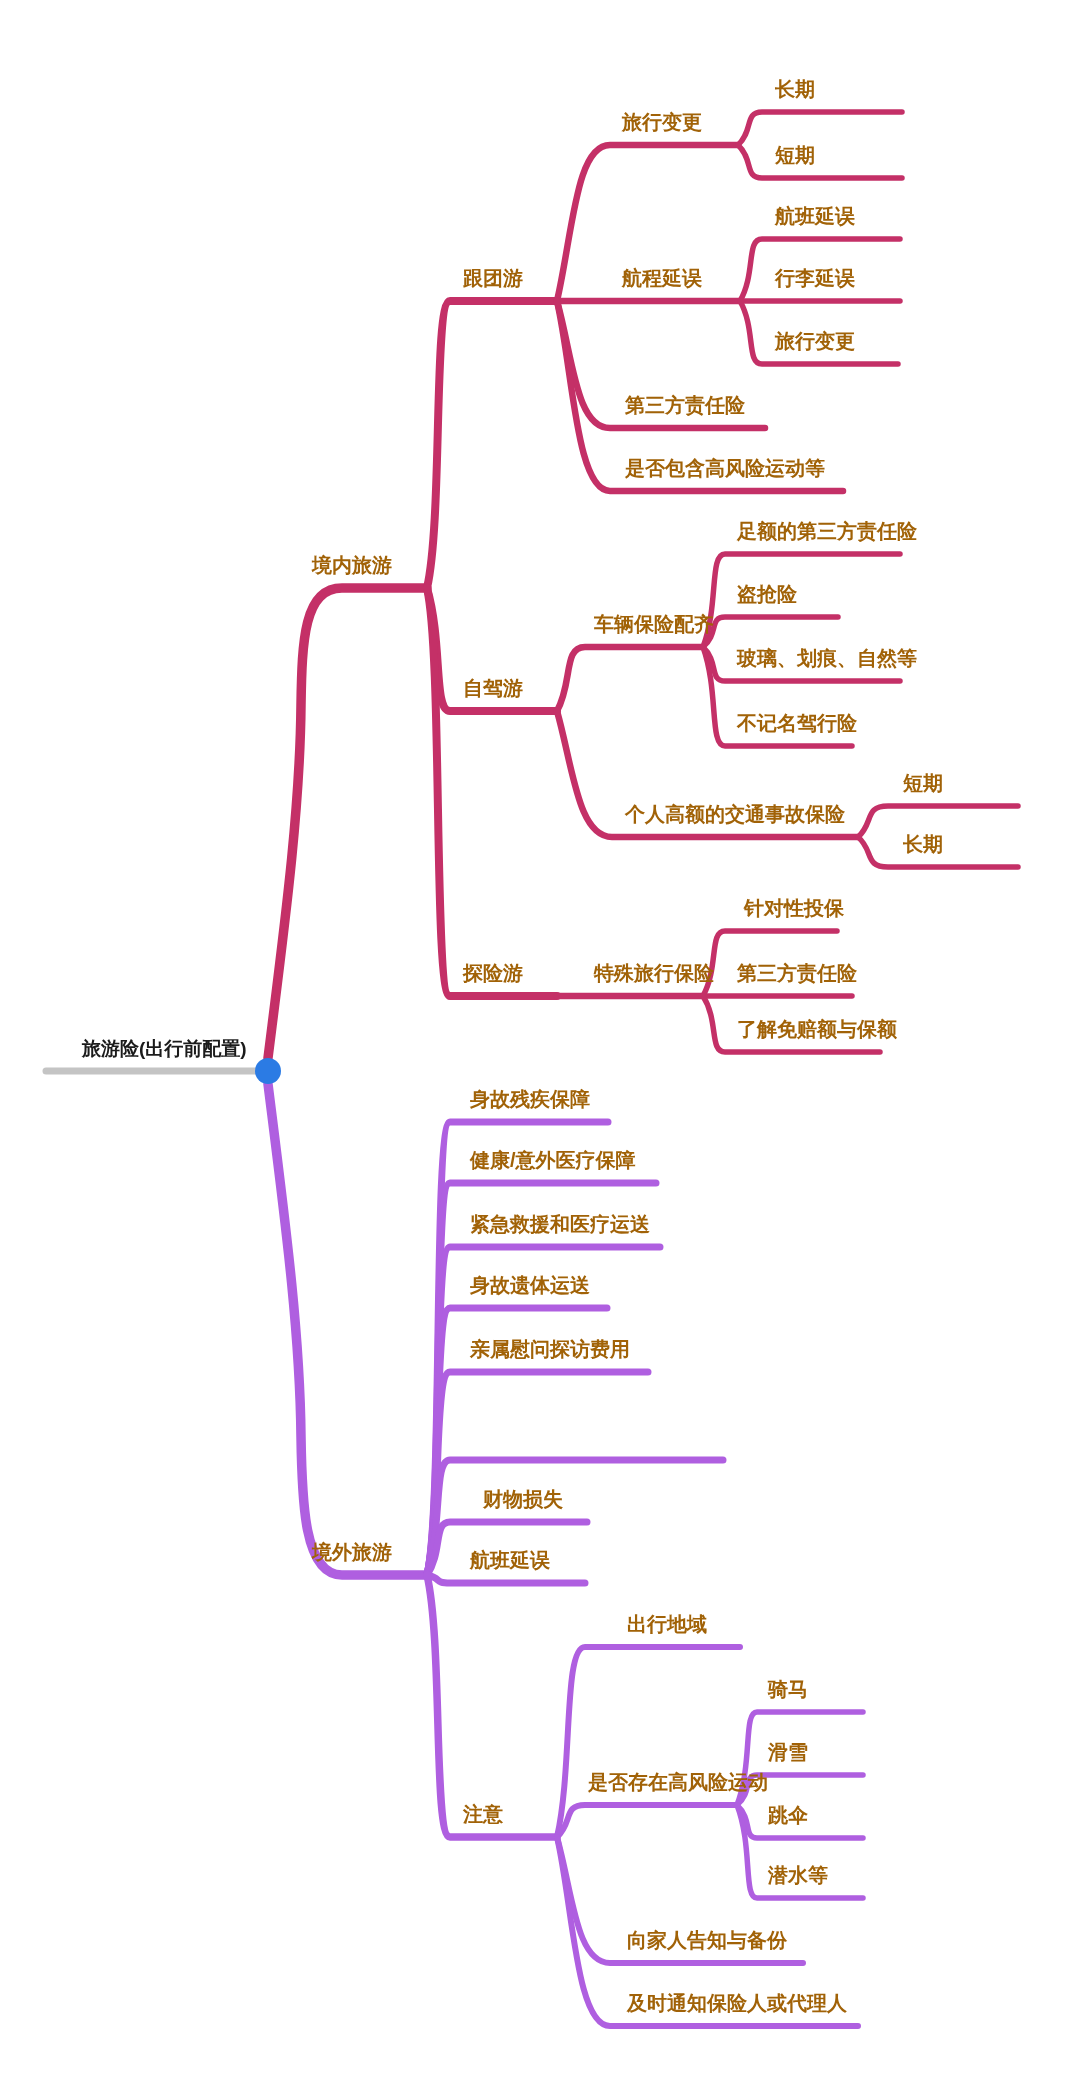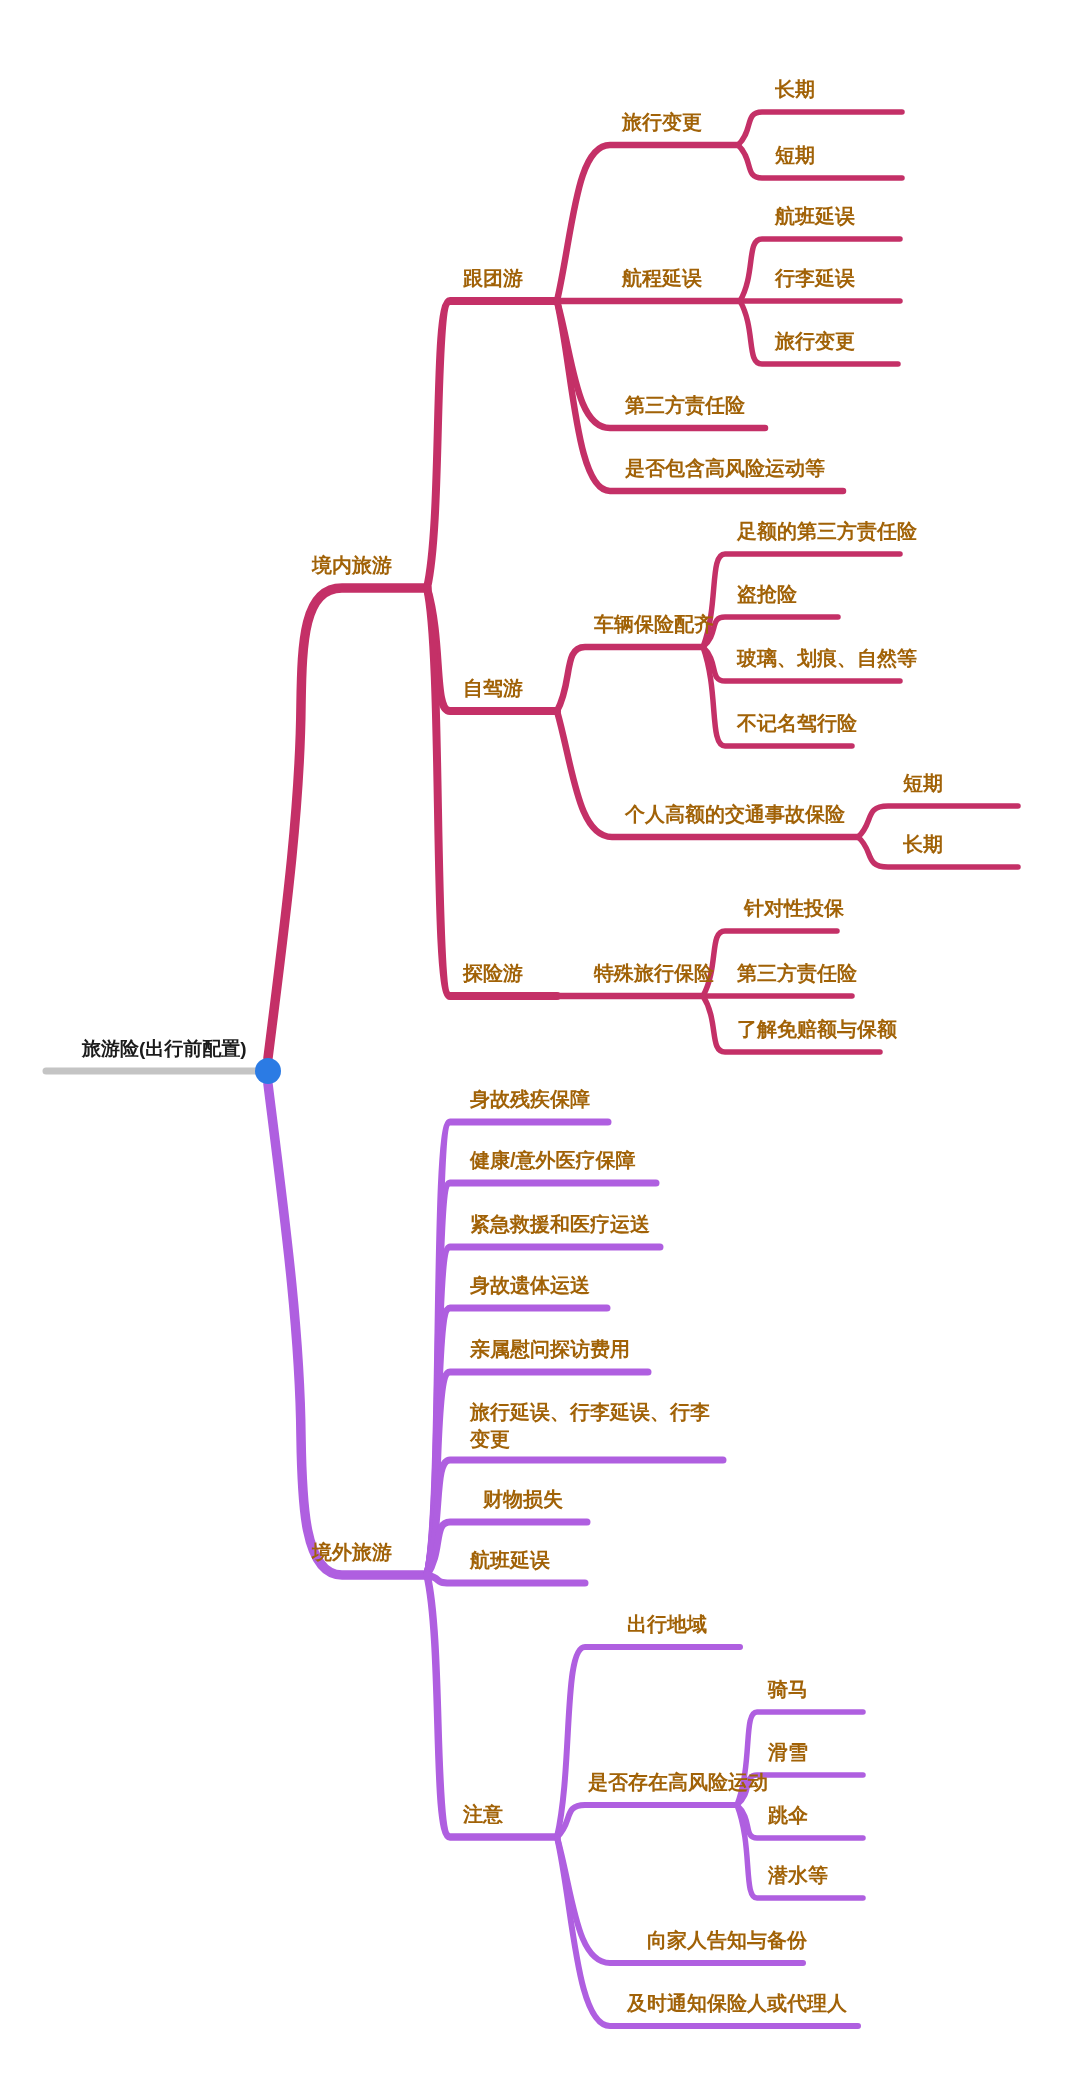--- a/index.html
+++ b/index.html
@@ -108,25 +108,24 @@
     <div class="lbl" style="left: 594px; top: 960px;">特殊旅行保险</div>
     <div class="lbl" style="left: 737px; top: 895px; margin-left: 7px;">针对性投保</div>
     <div class="lbl" style="left: 737px; top: 960px;">第三方责任险</div>
     <div class="lbl" style="left: 737px; top: 1016px;">了解免赔额与保额</div>
     <div class="lbl" style="left: 312px; top: 1539px;">境外旅游</div>
     <div class="lbl" style="left: 470px; top: 1086px;">身故残疾保障</div>
     <div class="lbl" style="left: 470px; top: 1147px;">健康/意外医疗保障</div>
     <div class="lbl" style="left: 470px; top: 1211px;">紧急救援和医疗运送</div>
     <div class="lbl" style="left: 470px; top: 1272px;">身故遗体运送</div>
     <div class="lbl" style="left: 470px; top: 1336px;">亲属慰问探访费用</div>
-    <div class="lbl" style="left: 470px; top: 1399px; width: 258px; white-space: normal;">旅行延误、行李延误、行李变更</div>
     <div class="lbl" style="left: 470px; top: 1486px; margin-left: 13px;">财物损失</div>
     <div class="lbl" style="left: 470px; top: 1547px;">航班延误</div>
     <div class="lbl" style="left: 463px; top: 1801px;">注意</div>
     <div class="lbl" style="left: 627px; top: 1611px;">出行地域</div>
     <div class="lbl" style="left: 588px; top: 1769px;">是否存在高风险运动</div>
     <div class="lbl" style="left: 768px; top: 1676px;">骑马</div>
     <div class="lbl" style="left: 768px; top: 1739px;">滑雪</div>
     <div class="lbl" style="left: 768px; top: 1802px;">跳伞</div>
     <div class="lbl" style="left: 768px; top: 1862px;">潜水等</div>
-    <div class="lbl" style="left: 627px; top: 1927px; margin-left: 20px;">向家人告知与备份</div>
+    <div class="lbl" style="left: 627px; top: 1927px;">向家人告知与备份</div>
     <div class="lbl" style="left: 627px; top: 1990px;">及时通知保险人或代理人</div>
   </div>
 
 </body></html>

